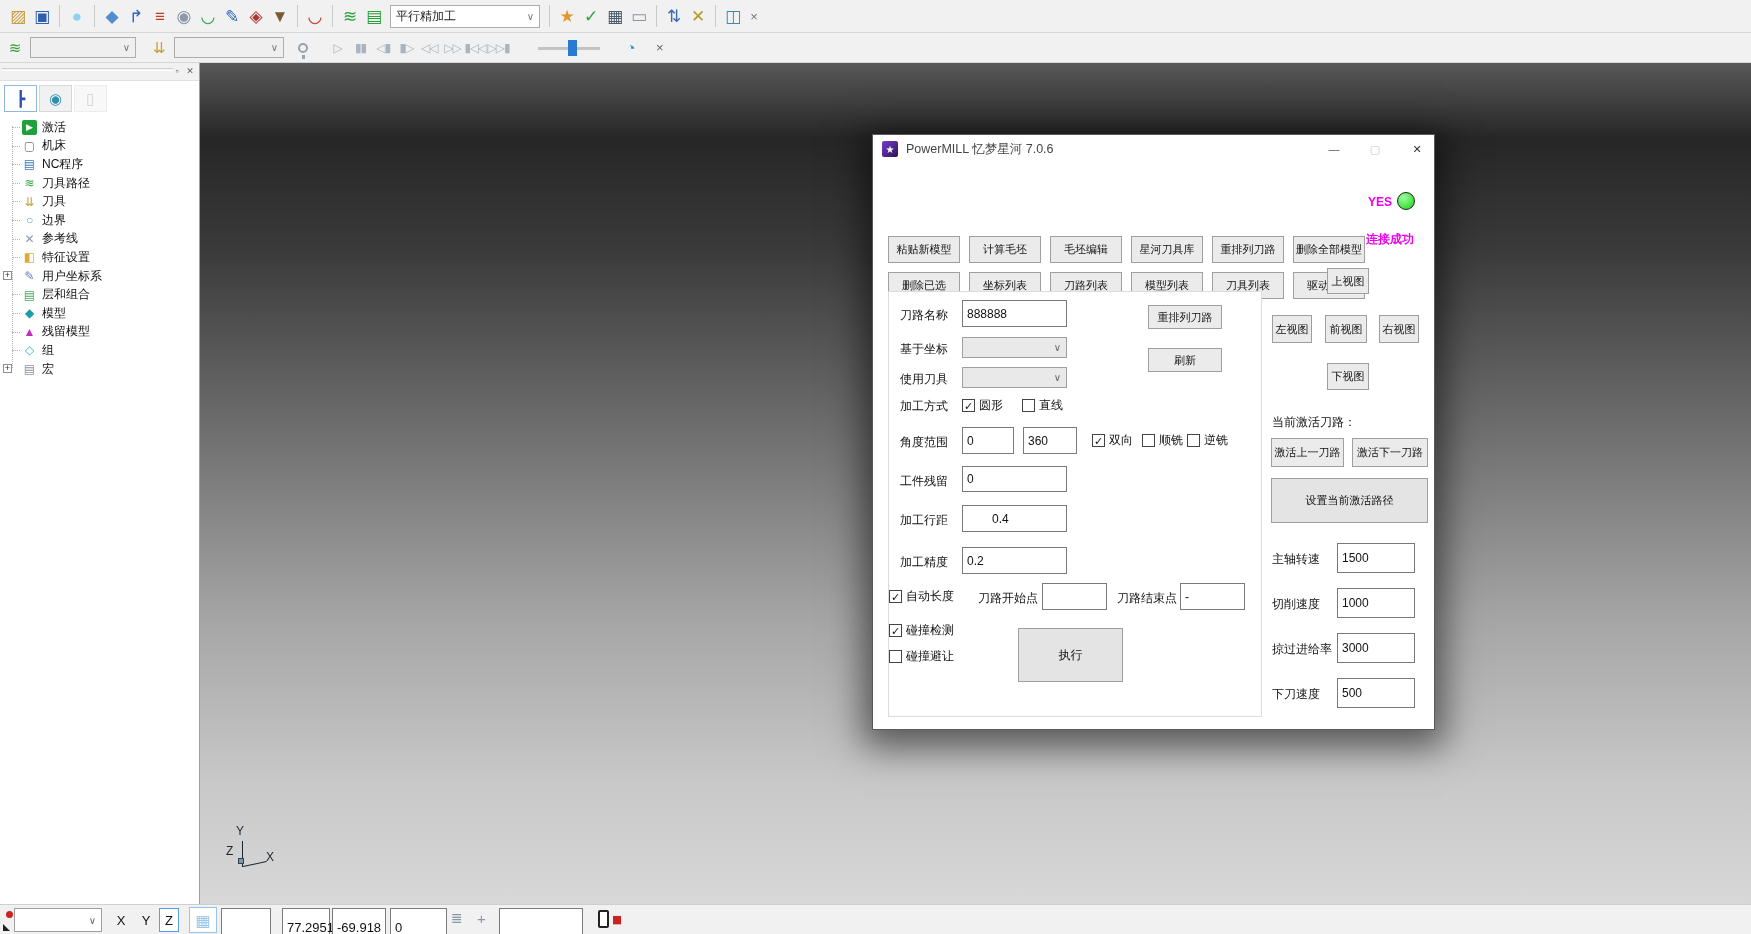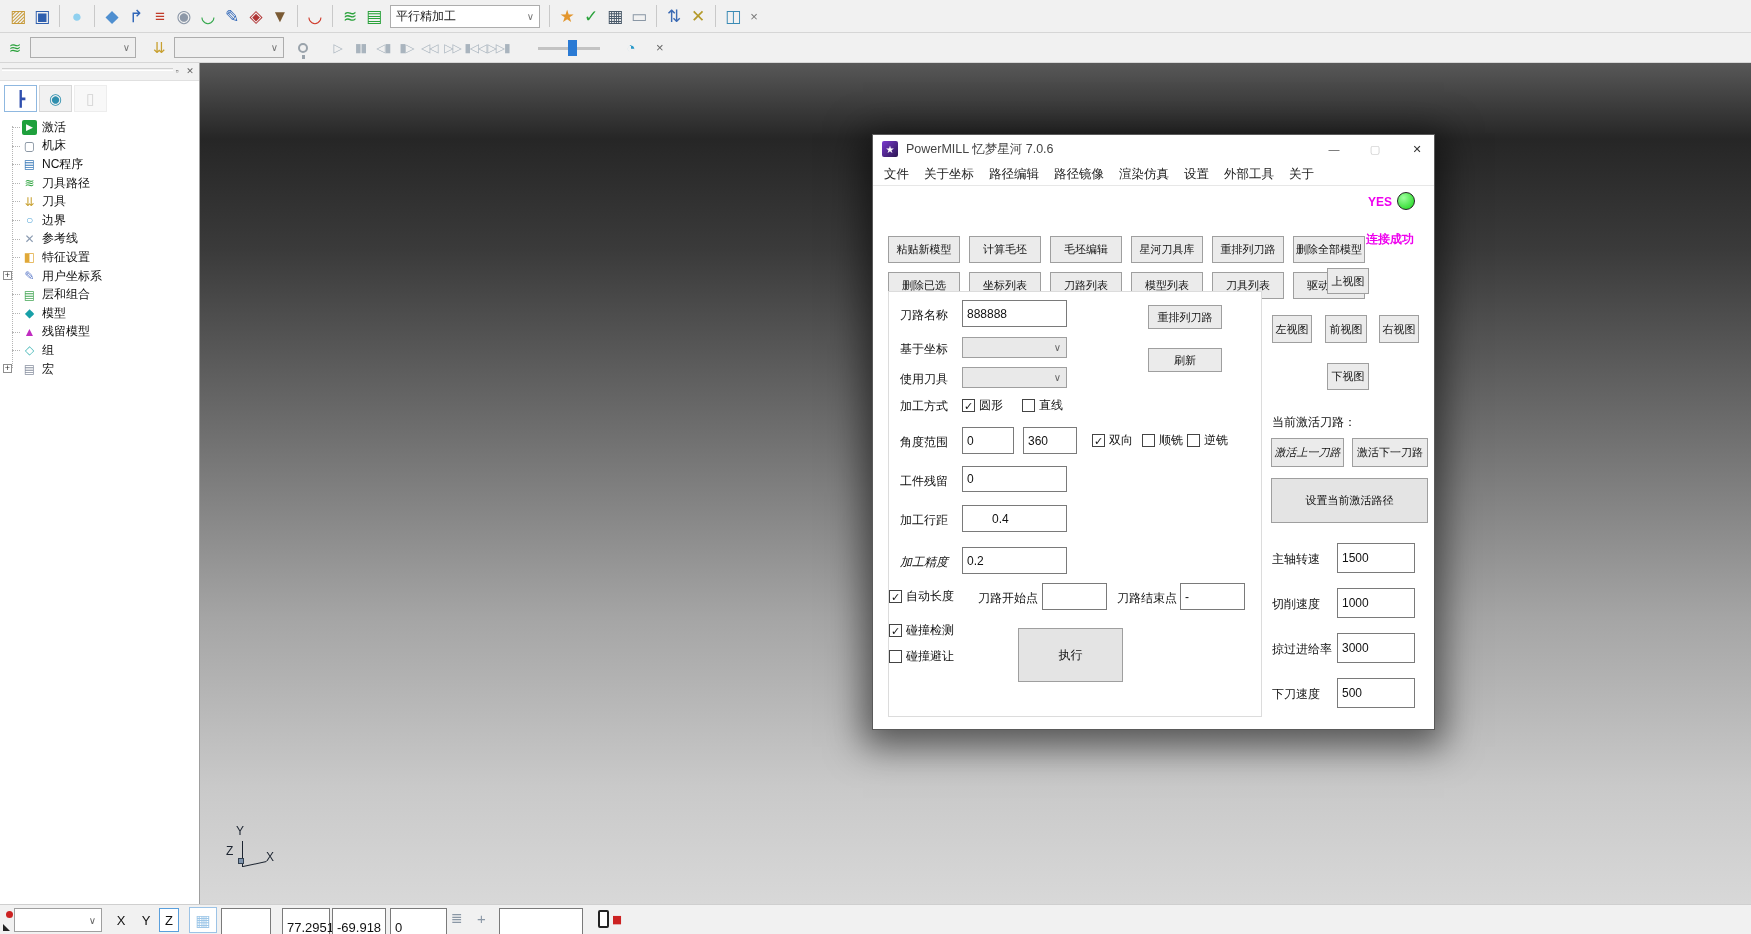--- a/index.html
+++ b/index.html
@@ -259,30 +259,20 @@
   </div>
 
   <div id="dlg">
     <div class="titlebar">
       <span class="appicon">★</span>
       <span class="title">PowerMILL 忆梦星河  7.0.6</span>
       <span class="winbtn" style="left:448px;">—</span>
       <span class="winbtn" style="left:489px;color:#c5c5c5;">▢</span>
       <span class="winbtn" style="left:531px;color:#333;">✕</span>
     </div>
-    <div class="menubar">
-        <span>文件</span>
-        <span>关于坐标</span>
-        <span>路径编辑</span>
-        <span>路径镜像</span>
-        <span>渲染仿真</span>
-        <span>设置</span>
-        <span>外部工具</span>
-        <span>关于</span>
-      </div>
 
     <div class="btnrow" style="top:53px;">
         <div class="btn">粘贴新模型</div>
         <div class="btn">计算毛坯</div>
         <div class="btn">毛坯编辑</div>
         <div class="btn">星河刀具库</div>
         <div class="btn">重排列刀路</div>
         <div class="btn">删除全部模型</div>
       </div>
     <span class="abs magenta" style="left:495px;top:60px;">YES</span>
@@ -336,21 +326,21 @@
         <span class="box"></span>
         <span>逆铣</span>
       </span>
 
     <span class="flabel" style="left:27px;top:338px;">工件残留</span>
     <input class="fin" style="left: 89px; top: 331px; width: 105px; height: 26px;" readonly="" value="0">
 
     <span class="flabel" style="left:27px;top:377px;">加工行距</span>
     <input class="fin" style="left: 89px; top: 370px; width: 105px; height: 27px; padding-left: 29px;" readonly="" value="0.4">
 
-    <span class="flabel" style="left:27px;top:419px;font-style:italic;">加工精度</span>
+    <span class="flabel" style="left:27px;top:419px;">加工精度</span>
     <input class="fin" style="left: 89px; top: 412px; width: 105px; height: 27px;" readonly="" value="0.2">
 
     <span class="cb" style="left:16px;top:453px;">
         <span class="box">✓</span>
         <span>自动长度</span>
       </span>
     <span class="flabel" style="left:105px;top:455px;">刀路开始点</span>
     <input class="fin" style="left: 169px; top: 448px; width: 65px; height: 27px;" readonly="" value="">
     <span class="flabel" style="left:244px;top:455px;">刀路结束点</span>
     <input class="fin" style="left: 307px; top: 448px; width: 65px; height: 27px;" readonly="" value="-">
@@ -365,21 +355,21 @@
       </span>
     <div class="sbtn" style="left:145px;top:493px;width:105px;height:54px;font-size:12px;background:#e4e4e4;">执行</div>
 
     <div class="sbtn" style="left:454px;top:133px;width:42px;height:26px;">上视图</div>
     <div class="sbtn" style="left:399px;top:180px;width:40px;height:28px;">左视图</div>
     <div class="sbtn" style="left:452px;top:180px;width:42px;height:28px;">前视图</div>
     <div class="sbtn" style="left:506px;top:180px;width:40px;height:28px;">右视图</div>
     <div class="sbtn" style="left:454px;top:228px;width:42px;height:27px;">下视图</div>
 
     <span class="flabel" style="left:399px;top:279px;">当前激活刀路：</span>
-    <div class="sbtn" style="left:398px;top:303px;width:73px;height:29px;font-style:italic;">激活上一刀路</div>
+    <div class="sbtn" style="left:398px;top:303px;width:73px;height:29px;">激活上一刀路</div>
     <div class="sbtn" style="left:479px;top:303px;width:76px;height:29px;">激活下一刀路</div>
     <div class="sbtn" style="left:398px;top:343px;width:157px;height:45px;background:#e4e4e4;">设置当前激活路径</div>
 
     <div>
         <span class="flabel" style="left: 399px; top: 416px;">主轴转速</span>
         <input class="fin" readonly="" value="1500" style="left: 464px; top: 408px; width: 78px; height: 30px;">
         <span class="flabel" style="left: 399px; top: 461px;">切削速度</span>
         <input class="fin" readonly="" value="1000" style="left: 464px; top: 453px; width: 78px; height: 30px;">
         <span class="flabel" style="left: 399px; top: 506px;">掠过进给率</span>
         <input class="fin" readonly="" value="3000" style="left: 464px; top: 498px; width: 78px; height: 30px;">

